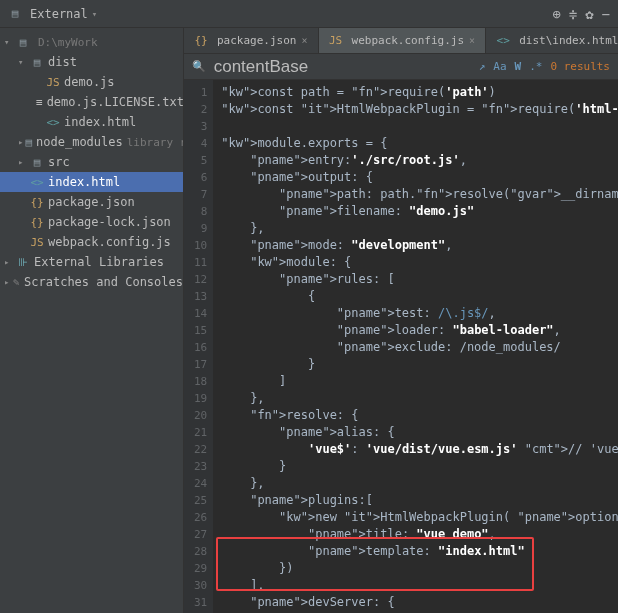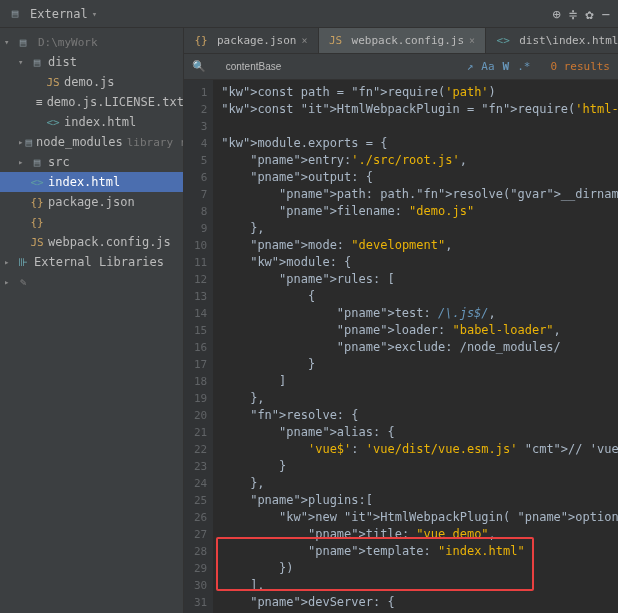--- a/index.html
+++ b/index.html
@@ -95,47 +95,46 @@
       border-bottom: 1px solid #323232;
       padding: 0 8px;
       gap: 8px;
       font-size: 11px;
     }
     .search-input {
       flex: 1;
       background: transparent;
       border: none;
       color: #bbbbbb;
-      font-size: 10px;
+      font-size: 17px;
       outline: none;
-      margin-left: 12px;
     }
     .search-opt { color: #6897bb; cursor: pointer; }
-    .search-results { color: #cc7832; margin-left: 12px; }
+    .search-results { color: #cc7832; }
 
     .code-container { flex: 1; display: flex; overflow: hidden; position: relative; }
     .gutter {
       background: #313335;
       color: #606366;
       text-align: right;
       padding: 4px 6px 4px 10px;
       font-size: 11px;
       line-height: 17px;
       user-select: none;
     }
     .code {
       flex: 1;
       padding: 4px 8px;
       font-size: 12px;
       line-height: 17px;
       white-space: pre;
       position: relative;
     }
-    .str { color: #eab308; }
-    .regex { color: #6897bb; font-style: italic; }
+    .str { color: #ffffff; font-weight: bold; }
+    .regex { color: #6897bb; }
 
     .highlight-box {
       position: absolute;
       left: 216px;
       top: 537px;
       width: 318px;
       height: 54px;
       border: 2px solid #e94040;
       pointer-events: none;
       border-radius: 2px;
@@ -204,35 +203,37 @@
           <span>index.html</span>
         </div>
         <div class="tree-node indent-1">
           <span class="chev"></span>
           <span class="file-icon json-icon">{}</span>
           <span>package.json</span>
         </div>
         <div class="tree-node indent-1">
           <span class="chev"></span>
           <span class="file-icon json-icon">{}</span>
+          <span>package-lock.json</span>
         </div>
         <div class="tree-node indent-1">
           <span class="chev"></span>
           <span class="file-icon js-icon">JS</span>
           <span>webpack.config.js</span>
         </div>
       </div>
     <div class="tree-node" style="padding-left:4px;">
       <span class="chev">▸</span>
       <span class="file-icon" style="color:#6fafb8;">⊪</span>
       <span>External Libraries</span>
     </div>
     <div class="tree-node" style="padding-left:4px;">
       <span class="chev">▸</span>
       <span class="file-icon" style="color:#808080;">✎</span>
+      <span>Scratches and Consoles</span>
     </div>
   </div>
 
   <div class="editor-area">
     <div class="tabs" id="tabs">
         <div class="tab">
           <span class="file-icon json-icon">{}</span>
           <span>package.json</span>
           <span class="tab-close">×</span>
         </div>

